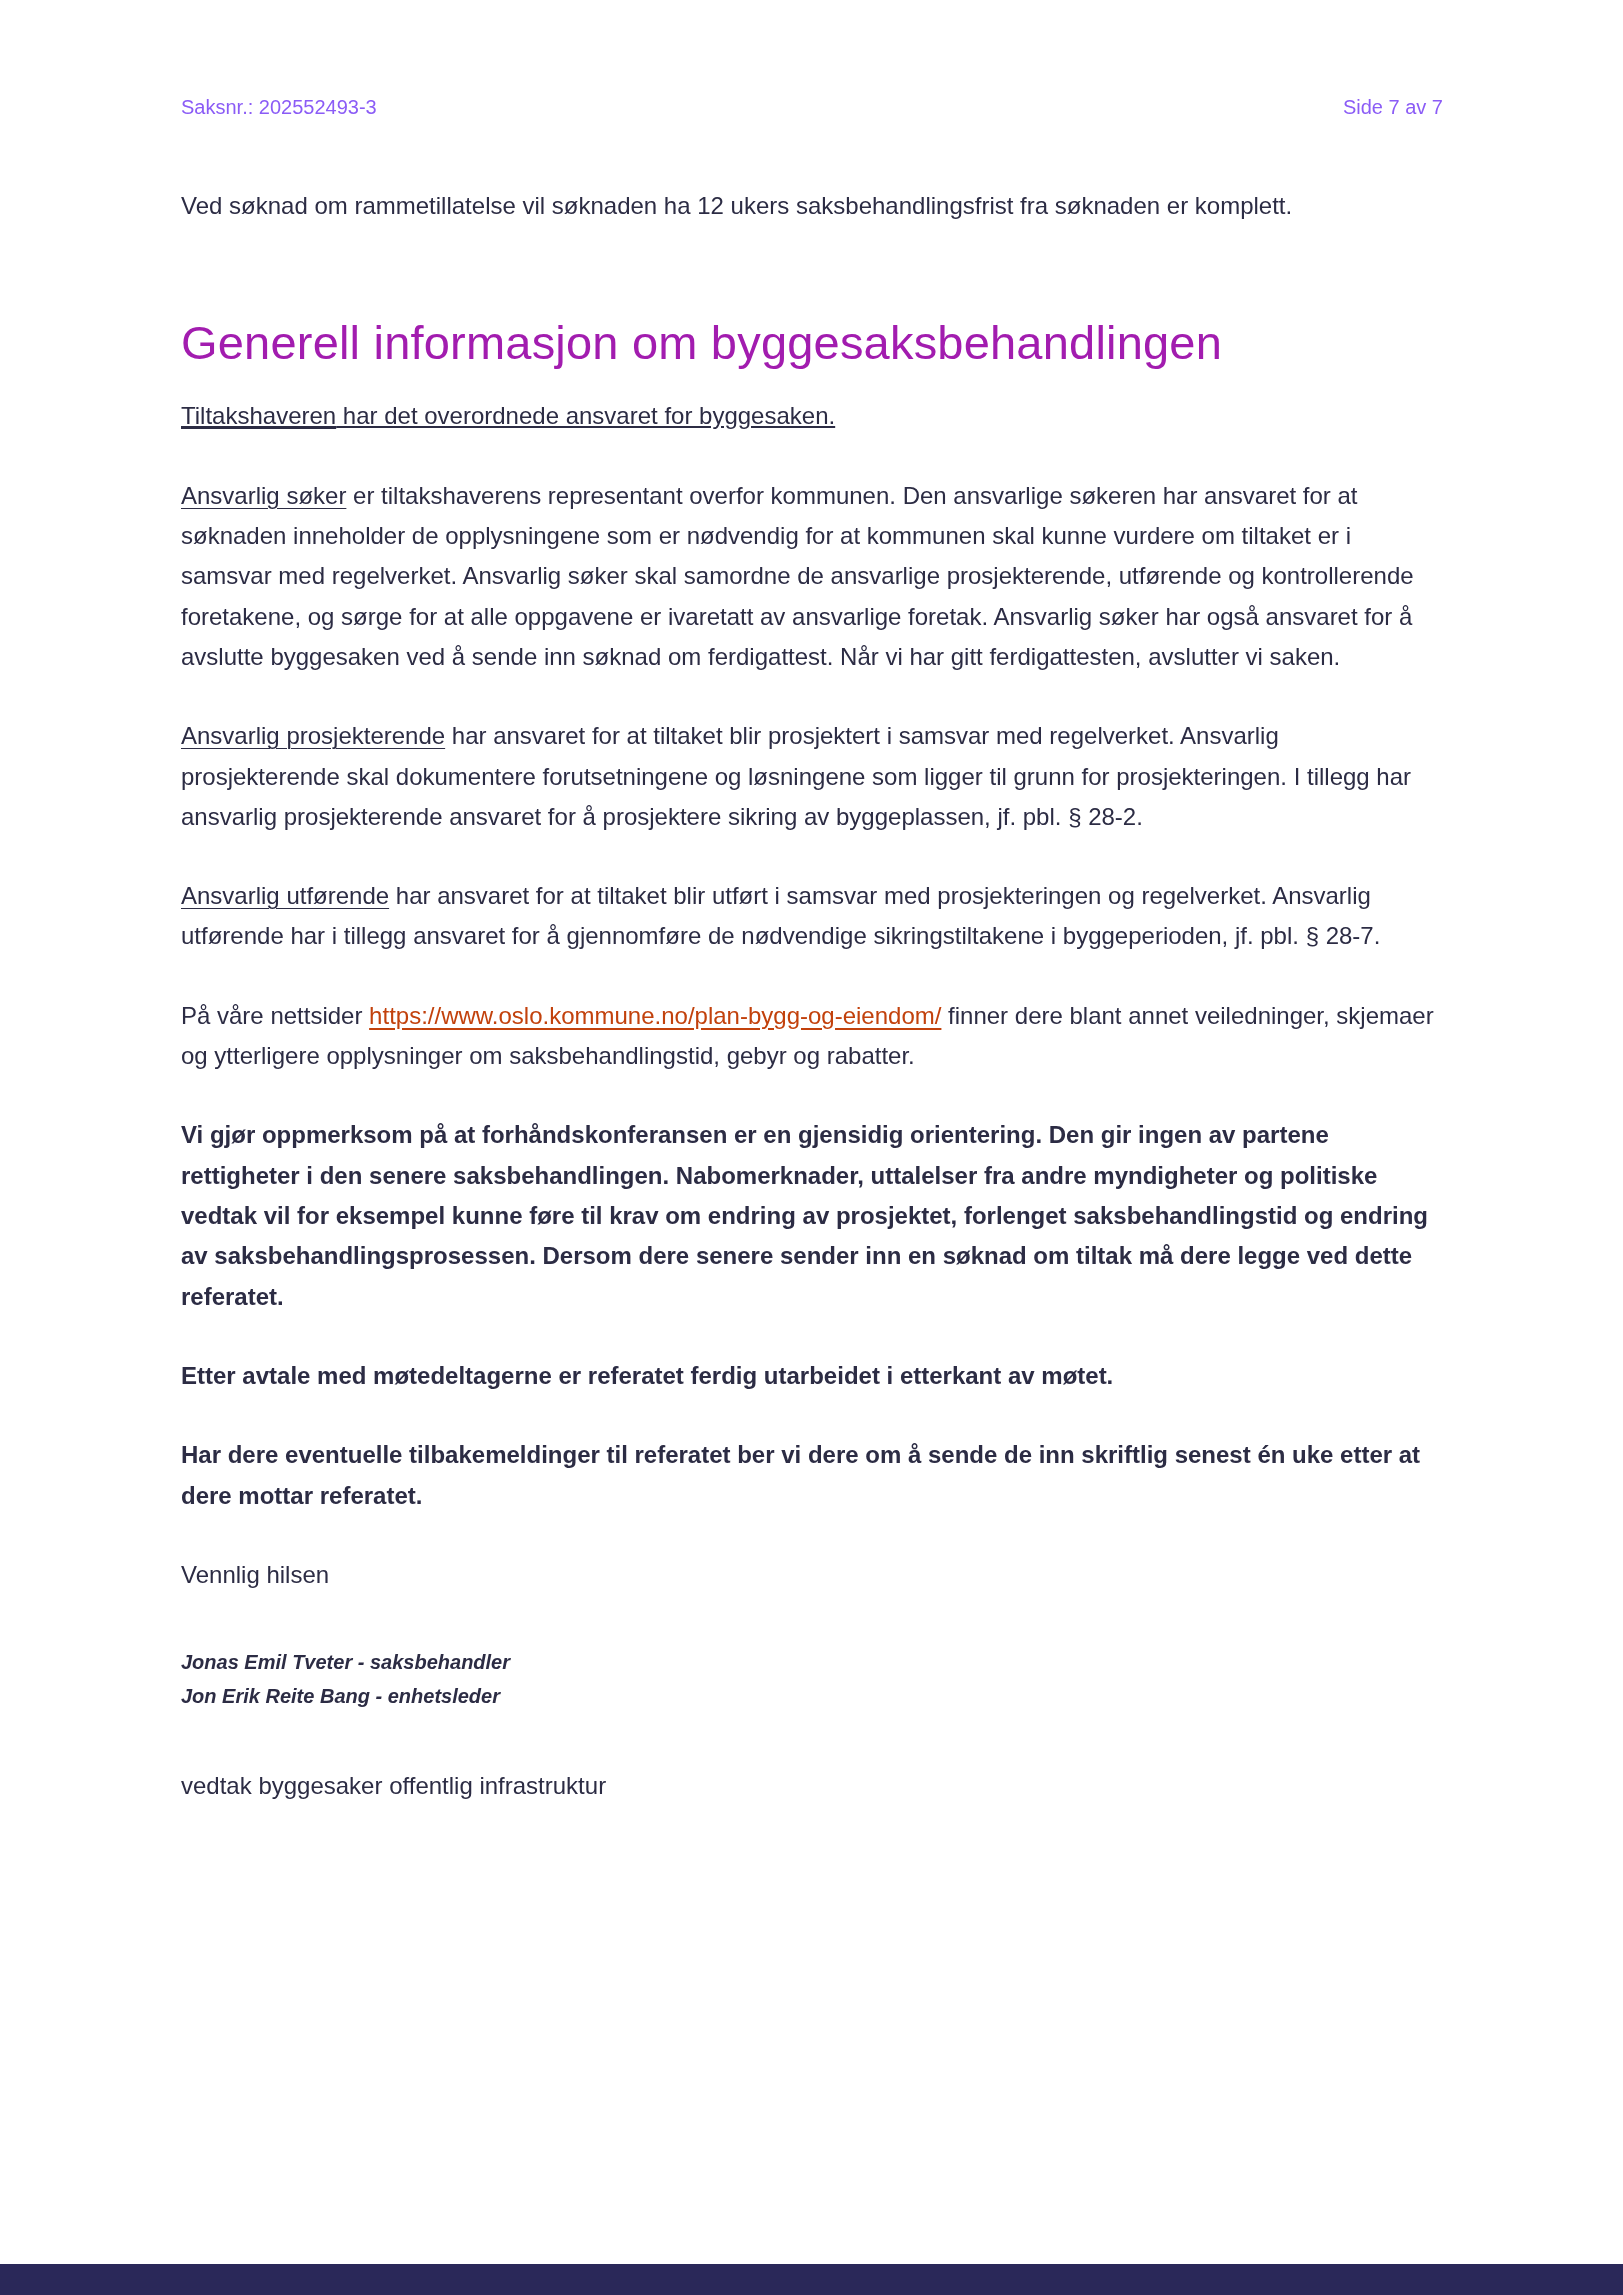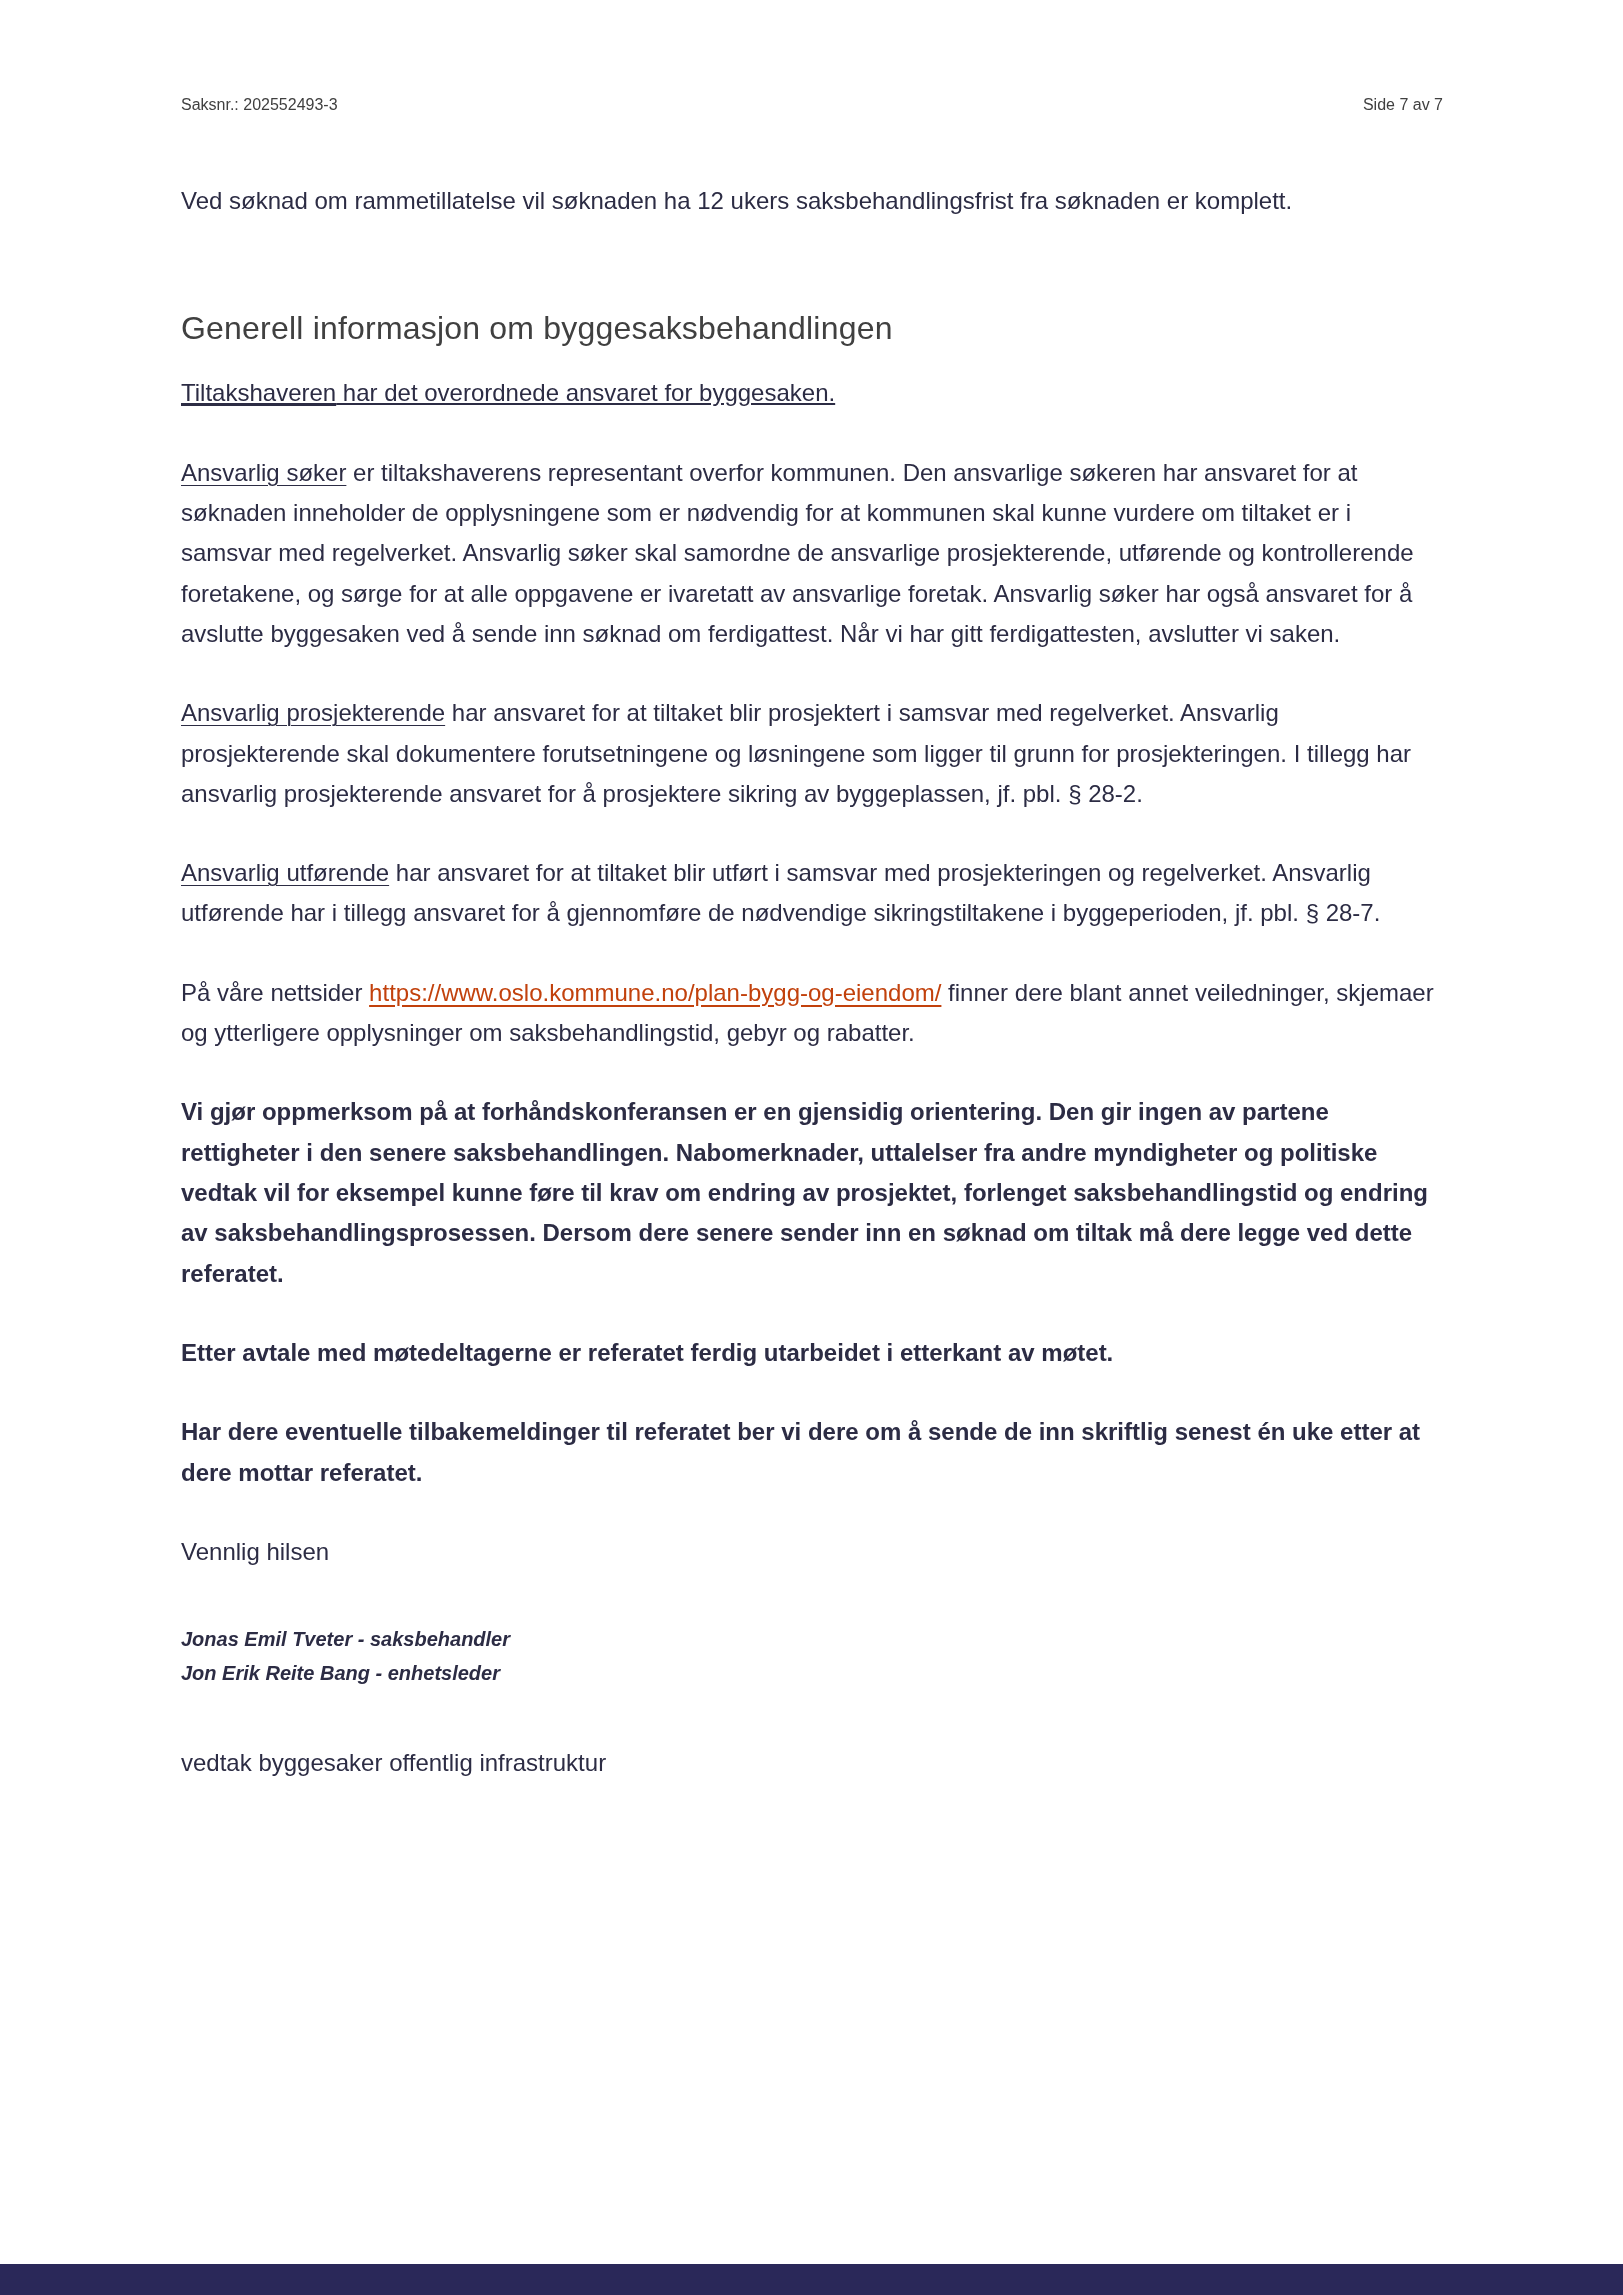--- a/index.html
+++ b/index.html
@@ -15,37 +15,37 @@
     color: #2c2c44;
     overflow: hidden;
   }
   .content {
     padding: 96px 181px 0 181px;
   }
   .doc-header {
     display: flex;
     justify-content: space-between;
     align-items: baseline;
-    font-size: 16px;
-    color: #404040;
+    font-size: 20px;
+    color: #8b5cf6;
   }
   p.body-text {
     font-size: 24px;
     line-height: 1.68;
     margin-top: 39px;
     color: #2c2c44;
   }
   p.intro {
     margin-top: 67px;
   }
   h1.section-heading {
     margin-top: 89px;
-    font-size: 32px;
+    font-size: 47px;
     font-weight: 400;
-    color: #404040;
+    color: #a21caf;
     letter-spacing: 0.2px;
   }
   h1.section-heading + p.body-text {
     margin-top: 26px;
     text-decoration: underline;
   }
   .term {
     text-decoration: underline;
     text-underline-offset: 4.3px;
     text-decoration-thickness: 1.3px;

